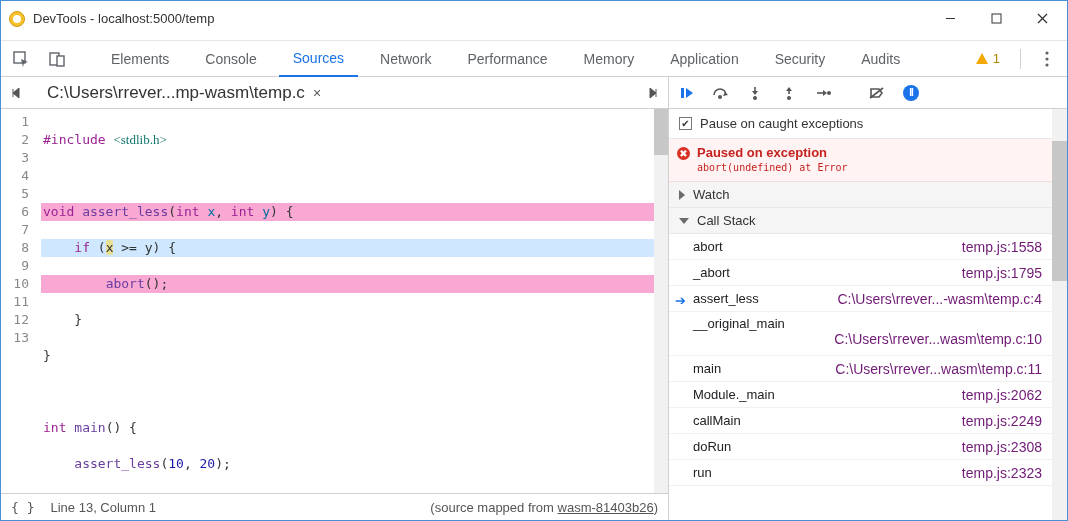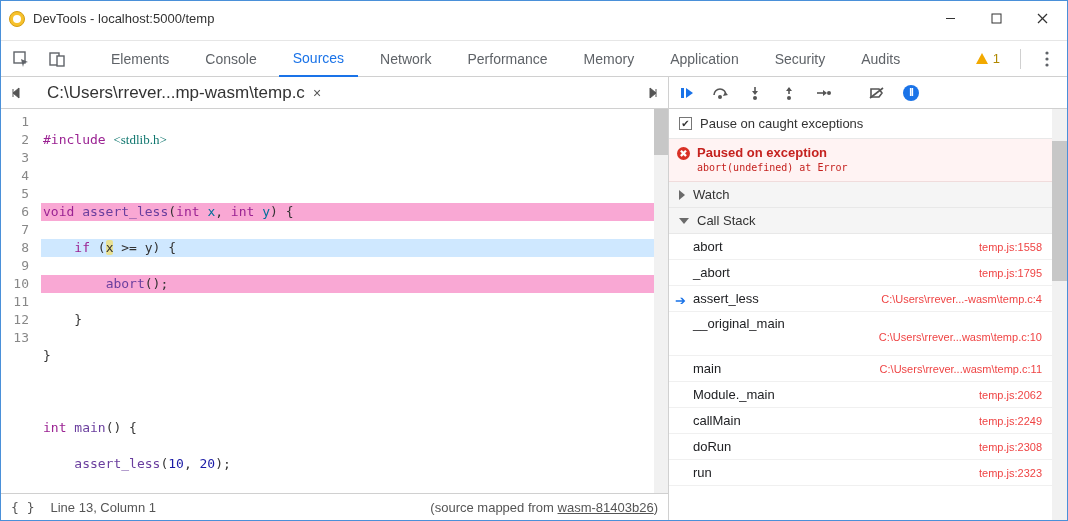--- a/index.html
+++ b/index.html
@@ -67,21 +67,21 @@
   .tri.right{border-width:5px 0 5px 6px; border-color:transparent transparent transparent #6b6b6b;}
   .tri.down{border-width:6px 5px 0 5px; border-color:#6b6b6b transparent transparent transparent;}
   .chk{width:13px;height:13px; border:1px solid #767676; display:inline-flex; align-items:center; justify-content:center; font-size:10px; color:#333;}
   .pausebox{background:#fff3f3; padding:6px 10px 8px 28px; border-bottom:1px solid #f0dcdc; position:relative;}
   .pausebox .erricon{position:absolute; left:8px; top:8px; width:13px; height:13px; border-radius:50%; background:#d93025; color:#fff; font-size:10px; display:flex; align-items:center; justify-content:center;}
   .pausebox .title{color:#c5221f; font-weight:600; font-size:13px;}
   .pausebox .sub{color:#c5221f; font-family:Consolas,monospace; font-size:10px; margin-top:2px;}
   .stackrow{display:flex; align-items:center; height:26px; padding:0 10px 0 24px; border-bottom:1px solid #f0f0f0; position:relative;}
   .stackrow.twoline{height:44px; display:block; padding-top:4px;}
   .stackrow .fn{color:#202124;}
-  .stackrow .loc{margin-left:auto; color:#ef4444; font-size:11px;}
+  .stackrow .loc{margin-left:auto; color:#701a75; font-size:14px;}
   .stackrow .arrow{position:absolute; left:6px; top:7px; color:#1a73e8;}
   svg{display:block;}
 </style>
 </head>
 <body>
 
 <div class="window">
 
   <div class="titlebar">
     <div class="favicon"></div>

